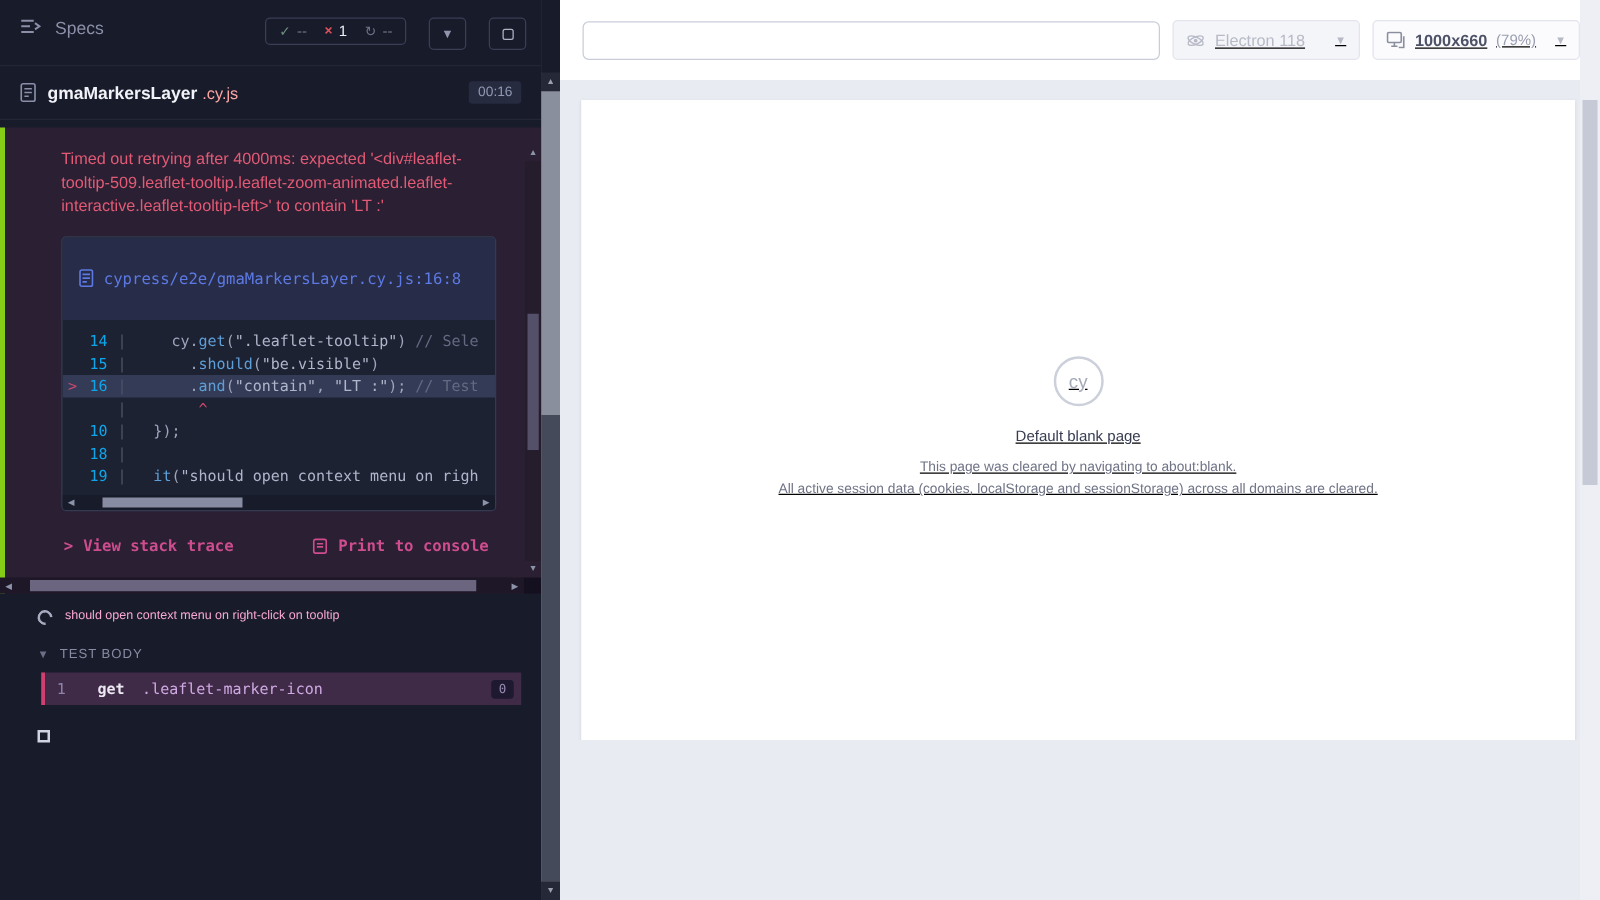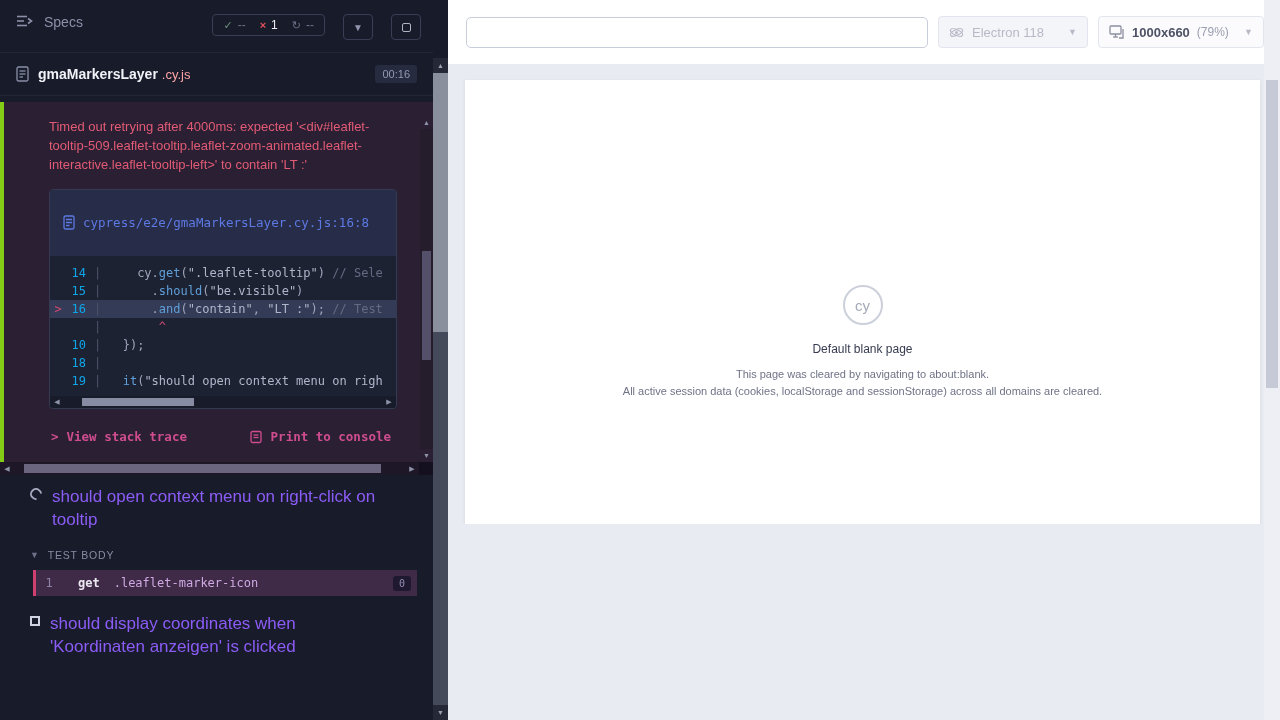--- a/index.html
+++ b/index.html
@@ -59,21 +59,21 @@
   .err-vscroll .scr-arrow { width:13px; height:13px; flex:none; }
   .err-vtrack { flex:1; position:relative; background:rgba(0,0,0,0.12); }
   .err-vthumb { position:absolute; left:2px; right:2px; top:38%; height:34%; background:#55506a; }
 
   .err-bottombar { display:flex; height:13px; margin-left:-49px; margin-right:-14px; }
   .err-hscroll { flex:1; background:#1d1727; display:flex; align-items:stretch; }
   .err-htrack { flex:1; position:relative; }
   .err-hthumb { position:absolute; left:10px; top:2px; bottom:2px; right:24px; background:#6b6580; cursor:pointer; }
   .err-corner { width:14px; background:#151020; }
 
-  .test-row { display:flex; gap:10px; padding:11px 16px 10px 30px; color:#8b5cf6; font-size:17px; line-height:1.35; cursor:pointer; }
+  .test-row { display:flex; gap:10px; padding:11px 16px 10px 30px; color:#f9a8d4; font-size:10px; line-height:1.35; cursor:pointer; }
   .spinner { width:12px; height:12px; border:2px solid #a6abc0; border-right-color:transparent; border-radius:50%; flex:none; margin-top:2px; transform:rotate(40deg); }
   .sq-icon { width:10px; height:10px; border:2px solid #cfd3e2; flex:none; margin-top:3px; }
   .test-title2 { width:345px; }
 
   .testbody-row { display:flex; align-items:center; gap:8px; padding:7px 16px 7px 30px; color:#878ca4; font-size:10.5px; letter-spacing:0.8px; cursor:pointer; }
   .chev { font-size:9px; color:#6b7088; }
 
   .command-row { margin:2px 16px 6px 33px; height:26px; background:#3f2b48; border-left:3px solid #cf3f6f; display:flex; align-items:center; font-family:"DejaVu Sans Mono", monospace; font-size:12px; cursor:pointer; }
   .cmd-num { width:26px; text-align:center; color:#8f84a8; flex:none; }
   .cmd-method { color:#ece8f2; font-weight:700; margin:0 14px 0 16px; }
@@ -81,21 +81,21 @@
   .cmd-badge { margin-left:auto; margin-right:6px; background:#1e1930; color:#978cb0; font-size:10px; border-radius:3px; padding:2px 6px; }
 
   
   .sb-scrollbar { width:15px; flex:none; height:720px; background:#181b2a; display:flex; flex-direction:column; }
   .sb-scr-top { height:58px; background:#181b2a; flex:none; }
   .sb-scr-btn { height:15px; flex:none; background:#242837; color:#9aa0b0; font-size:7px; display:flex; align-items:center; justify-content:center; cursor:pointer; }
   .sb-scr-track { flex:1; background:#8a8f9e; position:relative; }
   .sb-scr-thumb { position:absolute; left:0; right:0; top:41%; bottom:0; background:#454a5a; cursor:pointer; }
 
   
-  .main { flex:1; height:524px; display:flex; flex-direction:column; background:#0ea5e9; min-width:0; }
+  .main { flex:1; height:592px; display:flex; flex-direction:column; background:#0ea5e9; min-width:0;text-decoration:underline; }
   .topbar { height:64px; background:#ffffff; display:flex; align-items:center; padding:0 16px 0 18px; gap:10px; flex:none; }
   .url-input { width:462px; height:31px; border:1px solid #c9cdda; border-radius:5px; background:#fff; outline:none; padding:0 10px; font-size:13px; color:#444; flex:none; }
   .browser-select { width:150px; height:32px; background:#f4f5f9; border:1px solid #e2e4ee; border-radius:4px; display:flex; align-items:center; gap:8px; padding:0 10px; color:#b7bac6; font-size:13px; cursor:pointer; flex:none; }
   .viewport-select { width:166px; height:32px; background:#fbfbfd; border:1px solid #e2e4ee; border-radius:4px; display:flex; align-items:center; gap:7px; padding:0 10px; font-size:13px; cursor:pointer; flex:none; }
   .vp-size { color:#4d5266; font-weight:700; }
   .vp-scale { color:#9a9eb0; font-size:12px; }
   .select-chev { margin-left:auto; color:#b7bac6; font-size:9px; }
 
   .stage { flex:1; background:#e9ebf2; overflow:hidden; }
   .aut-frame { width:795px; height:522px; background:#ffffff; margin:16px 4px 0 17px; box-shadow:0 1px 3px rgba(40,45,70,0.10); display:flex; flex-direction:column; align-items:center; justify-content:center; }
@@ -255,21 +255,20 @@
 
     <div class="command-row">
       <span class="cmd-num">1</span>
       <span class="cmd-method">get</span>
       <span class="cmd-msg">.leaflet-marker-icon</span>
       <span class="cmd-badge">0</span>
     </div>
 
     <div class="test-row">
       <span class="sq-icon"></span>
-      <span class="test-title2">should display coordinates when 'Koordinaten anzeigen' is clicked</span>
     </div>
 
   </aside>
 
   <div class="sb-scrollbar">
     <div class="sb-scr-top"></div>
     <div class="sb-scr-btn">▲</div>
     <div class="sb-scr-track">
       <div class="sb-scr-thumb"></div>
     </div>

